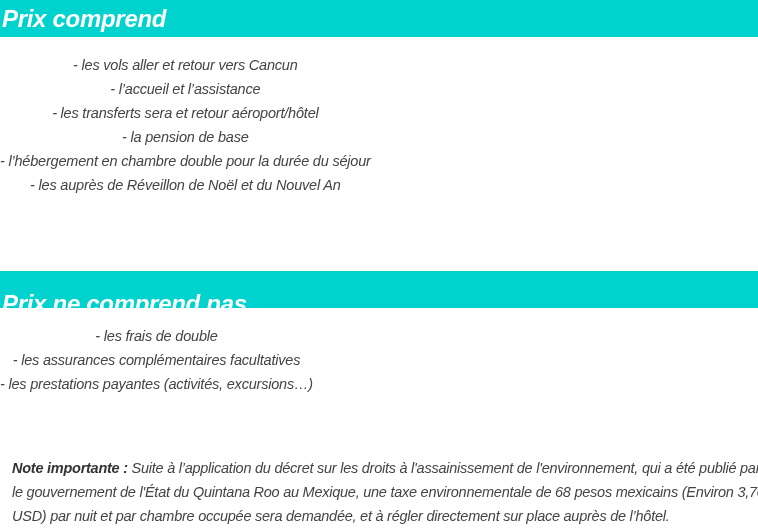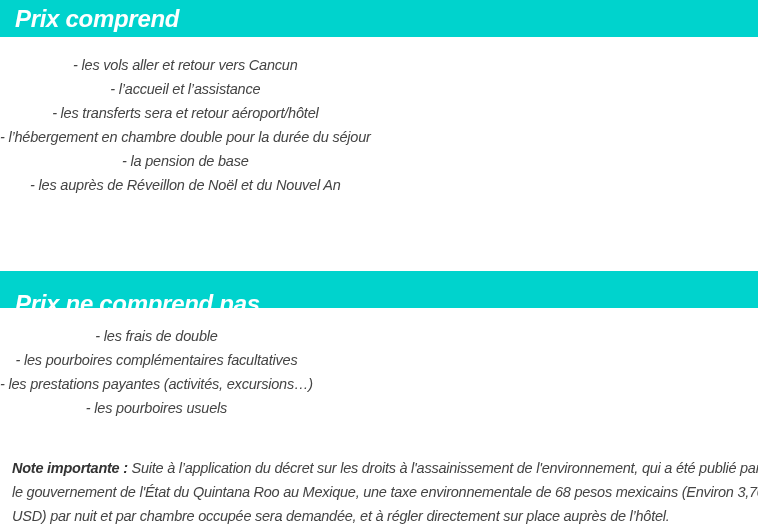--- a/index.html
+++ b/index.html
@@ -17,21 +17,21 @@
     }
     .band {
       position: absolute;
       left: 0;
       width: 758px;
       background: #00d3cd;
       box-sizing: border-box;
     }
     .band h2 {
       margin: 0;
-      padding-left: 15px;
+      padding-left: 2px;
       font-family: "Liberation Sans", sans-serif;
       font-style: italic;
       font-weight: bold;
       font-size: 24px;
       color: #ffffff;
       letter-spacing: -0.3px;
     }
     #band1 { top: 0; height: 37px; }
     #band1 h2 { line-height: 37px; padding-top: 0; }
     #band2 { top: 271px; height: 37px; }
@@ -72,29 +72,28 @@
 <body>
 
 <div class="band" id="band1">
   <h2>Prix comprend</h2>
 </div>
 
 <ul class="list" id="list1">
   <li>- les vols aller et retour vers Cancun</li>
   <li>- l’accueil et l’assistance</li>
   <li>- les transferts sera et retour aéroport/hôtel</li>
+  <li>- la pension de base</li>
   <li>- l’hébergement en chambre double pour la durée du séjour</li>
-  <li>- la pension de base</li>
   <li>- les auprès de Réveillon de Noël et du Nouvel An</li>
 </ul>
 
 <div class="band" id="band2">
   <h2>Prix ne comprend pas</h2>
 </div>
 
 <ul class="list" id="list2">
   <li>- les frais de double</li>
-  <li>- les pourboires complémentaires facultatives</li>
+  <li>- les assurances complémentaires facultatives</li>
   <li>- les prestations payantes (activités, excursions…)</li>
-  <li>- les pourboires usuels</li>
 </ul>
 
 <p class="note"><strong>Note importante :</strong><span> Suite à l’application du décret sur les droits à l'assainissement de l'environnement, qui a été publié par le gouvernement de l'État du Quintana Roo au Mexique, une taxe environnementale de 68 pesos mexicains (Environ 3,70 USD) par nuit et par chambre occupée sera demandée, et à régler directement sur place auprès de l’hôtel.</span></p>
 
 </body></html>

